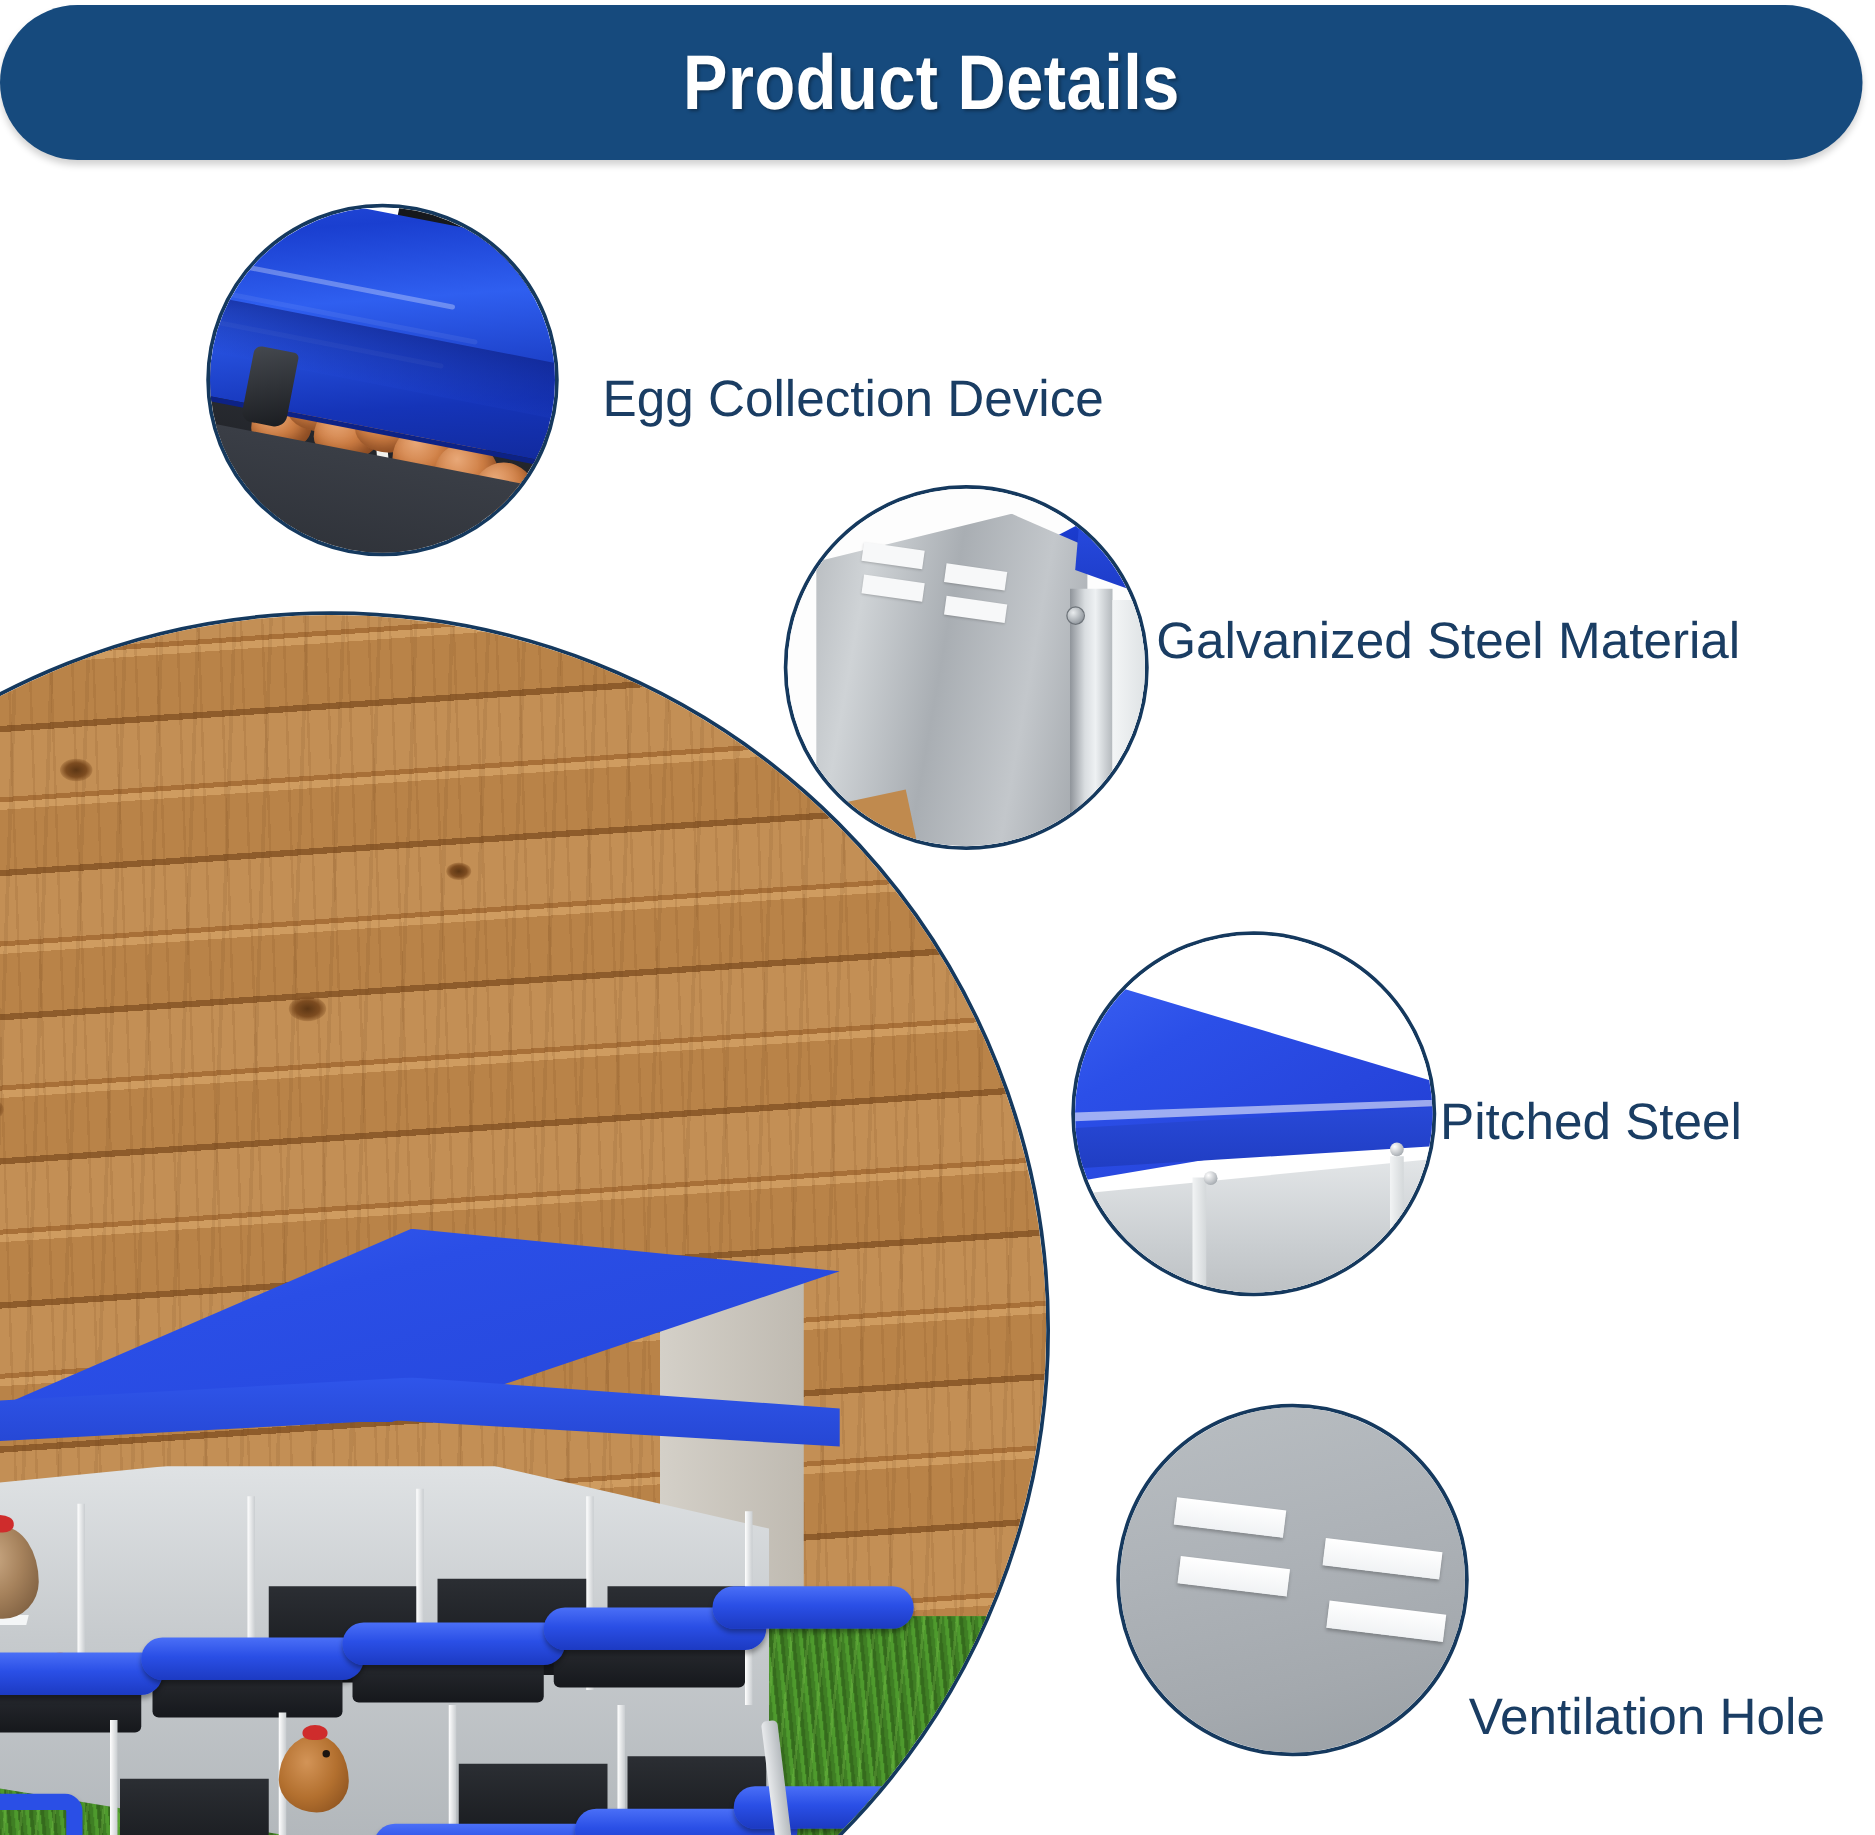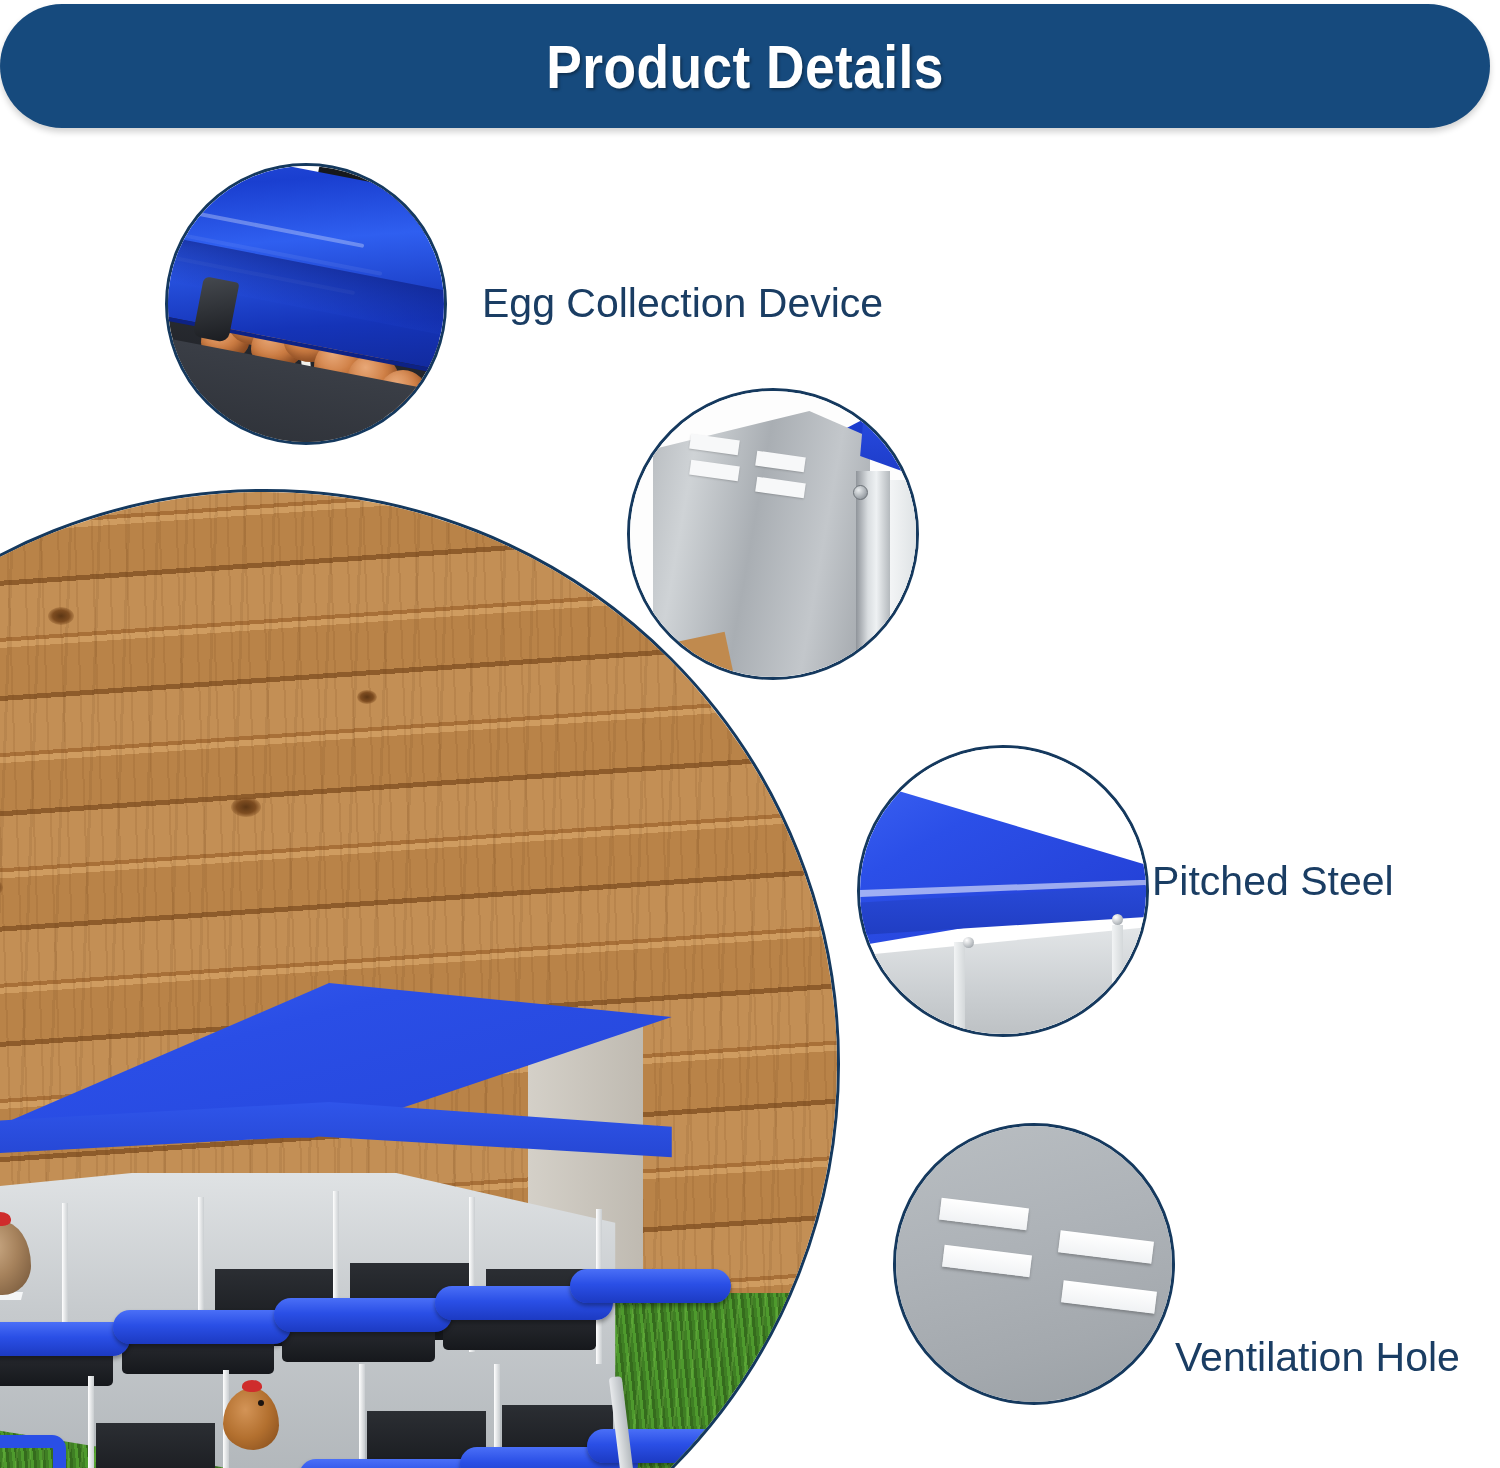--- a/index.html
+++ b/index.html
@@ -49,20 +49,21 @@
     background: #ffffff;
   }
 
   .callout-label {
     position: absolute;
     color: #1A3D63;
     font-size: 41px;
     line-height: 1.28;
     white-space: nowrap;
     font-weight: 400;
+    margin-top: 16px;
   }
 
   
   #circle-egg {
     left: 165px; top: 163px; width: 282px; height: 282px;
   }
   .egg-scene { position: absolute; inset: 0; background: #ffffff; }
   
   .egg-tray-dark {
     position: absolute; left: -10%; top: 42%; width: 125%; height: 62%;
@@ -401,20 +402,21 @@
     <div class="steel-vent" style="left:21%; top:16%; width:17%; height:5.2%; transform:rotate(8deg);"></div>
     <div class="steel-vent" style="left:21%; top:25%; width:17%; height:5.2%; transform:rotate(8deg);"></div>
     <div class="steel-vent" style="left:44%; top:22%; width:17%; height:5.2%; transform:rotate(8deg);"></div>
     <div class="steel-vent" style="left:44%; top:31%; width:17%; height:5.2%; transform:rotate(8deg);"></div>
 
     <div class="steel-screw" style="left:78%; top:33%;"></div>
     <div class="steel-floor"></div>
   </div>
 </div>
 <div id="label-steel" class="callout-label">
+  <div>Galvanized Steel Material</div>
 </div>
 
 <div id="circle-roof" class="callout-circle">
   <div class="roof-scene">
     <div class="roof-wall"></div>
     <div class="roof-post" style="left:33%; top:68%;"></div>
     <div class="roof-post" style="left:88%; top:62%;"></div>
     <div class="roof-top-face"></div>
     <div class="roof-highlight"></div>
     <div class="roof-edge-band"></div>

